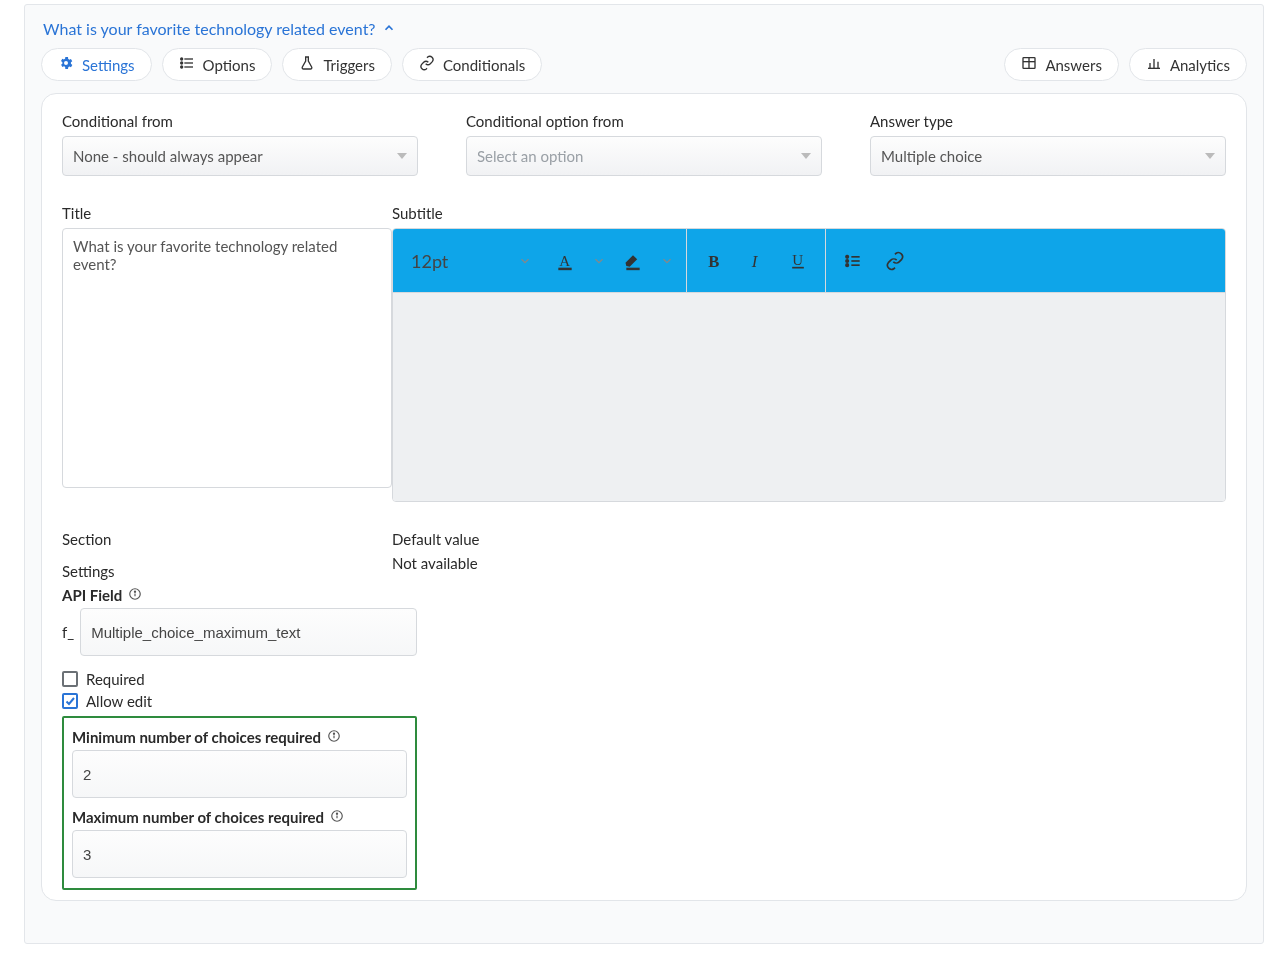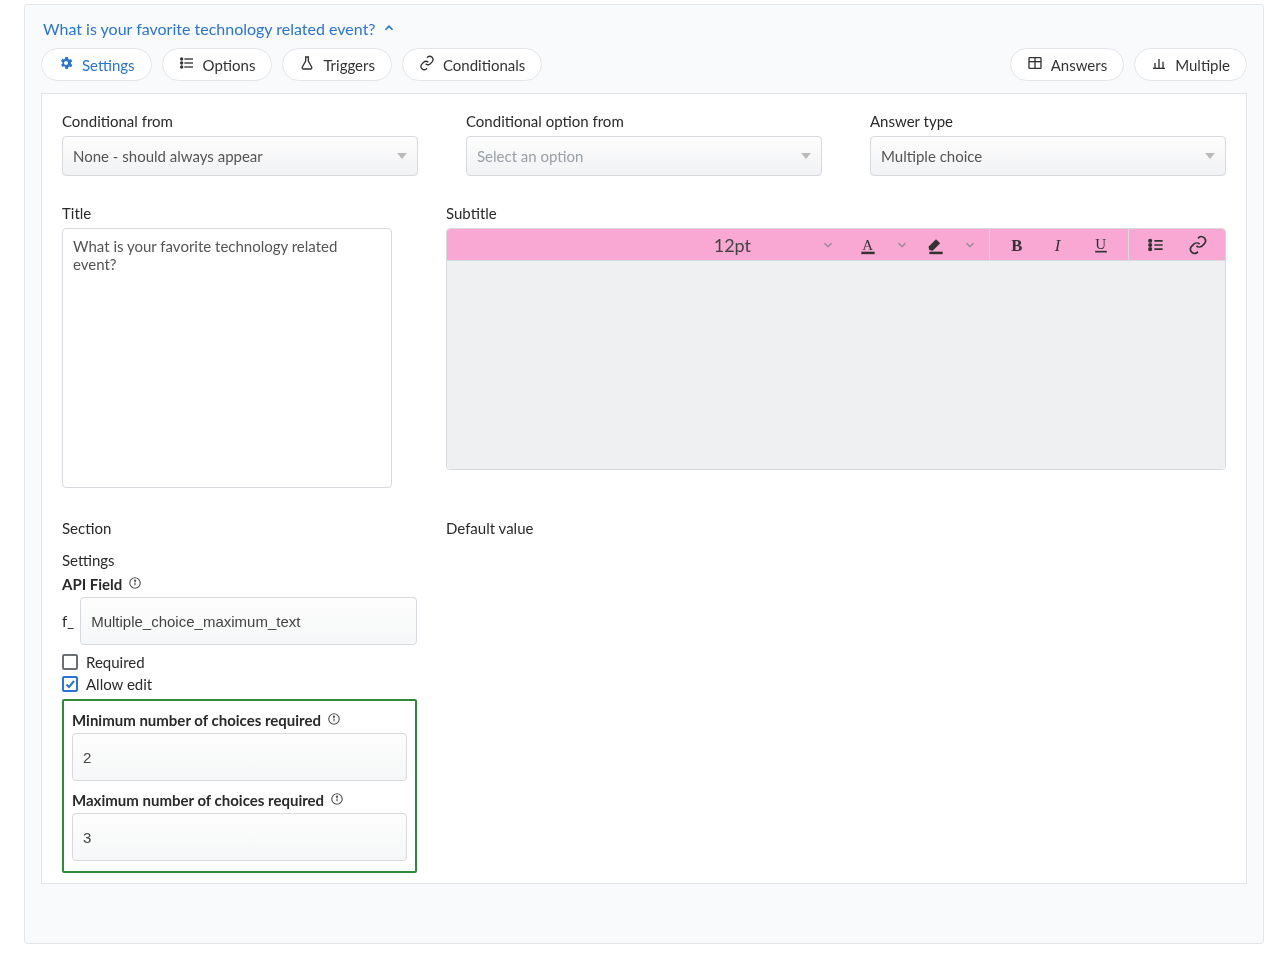--- a/index.html
+++ b/index.html
@@ -46,34 +46,33 @@
     padding:6px 16px;
     font-size:15px;
     color:#333;
     cursor:pointer;
   }
   .pill.active { color:#2a74d6; }
   .pill svg { width:16px; height:16px; }
   .panel {
     background:#fff;
     border:1px solid #e2e5e9;
-    border-radius:0;
+    border-radius:15px;
     margin:12px 16px 16px 16px;
     padding:18px 20px 10px 20px;
   }
   .row3 {
     display:grid;
     grid-template-columns: 1fr 1fr 1fr;
     gap:48px;
     margin-bottom:28px;
   }
   .row2 {
     display:grid;
     grid-template-columns: 330px 1fr;
-    gap:54px;
     margin-bottom:28px;
     align-items:start;
   }
   .label {
     font-size:15px;
     color:#2a2a2a;
     margin-bottom:6px;
     display:flex;
     align-items:center;
     gap:6px;
@@ -112,24 +111,23 @@
     background:#fff;
   }
   .rich-editor {
     border:1px solid #d6d9dd;
     border-radius:4px;
     overflow:hidden;
   }
   .toolbar {
     display:flex;
     align-items:stretch;
-    background:#f9a8d4;
+    background:#0ea5e9;
     border-bottom:1px solid #d6d9dd;
-    height:32px;
-    justify-content:flex-end;
+    height:64px;
   }
   .tool-group {
     display:flex;
     align-items:center;
     padding:0 12px;
     gap:12px;
     border-right:1px solid #d6d9dd;
   }
   .tool-group:last-child { border-right:none; }
   .tool-btn {
@@ -160,21 +158,21 @@
     width:100%;
     height:48px;
     border:1px solid #d6d9dd;
     border-radius:4px;
     padding:0 10px;
     font-size:15px;
     color:#444;
     background:linear-gradient(#fdfdfd,#f6f7f8);
     outline:none;
   }
-  .api-row { display:flex; align-items:center; gap:6px; margin-bottom:8px;}
+  .api-row { display:flex; align-items:center; gap:6px; margin-bottom:14px;}
   .api-prefix { font-size:15px;}
   .checkbox-row {
     display:flex; align-items:center; gap:8px; margin:4px 0;
     font-size:15px;
     cursor:pointer;
   }
   .checkbox {
     width:16px;height:16px;border:2px solid #6b7075;border-radius:2px;
     display:inline-flex;align-items:center;justify-content:center;
     background:#fff;
@@ -249,21 +247,21 @@
             </svg></span>
         <span>Answers</span>
       </div>
       <div class="pill">
         <span><svg viewBox="0 0 24 24" fill="none" stroke="currentColor" stroke-width="2">
               <line x1="6" y1="20" x2="6" y2="12"></line>
               <line x1="12" y1="20" x2="12" y2="6"></line>
               <line x1="18" y1="20" x2="18" y2="10"></line>
               <line x1="3" y1="20" x2="21" y2="20"></line>
             </svg></span>
-        <span>Multiple</span>
+        <span>Analytics</span>
       </div>
     </div>
   </div>
 
   <div class="panel">
 
     <div class="row3">
       <div>
         <div class="label">Conditional from</div>
         <div class="select">
@@ -420,17 +418,18 @@
                     <circle cx="12" cy="8" r="1" fill="currentColor"></circle>
                   </svg></span>
             </div>
             <input class="text-input" value="3" style="">
           </div>
         </div>
       </div>
 
       <div>
         <div class="label">Default value</div>
+        <div>Not available</div>
       </div>
     </div>
 
   </div>
 </div>
 
 </body></html>

